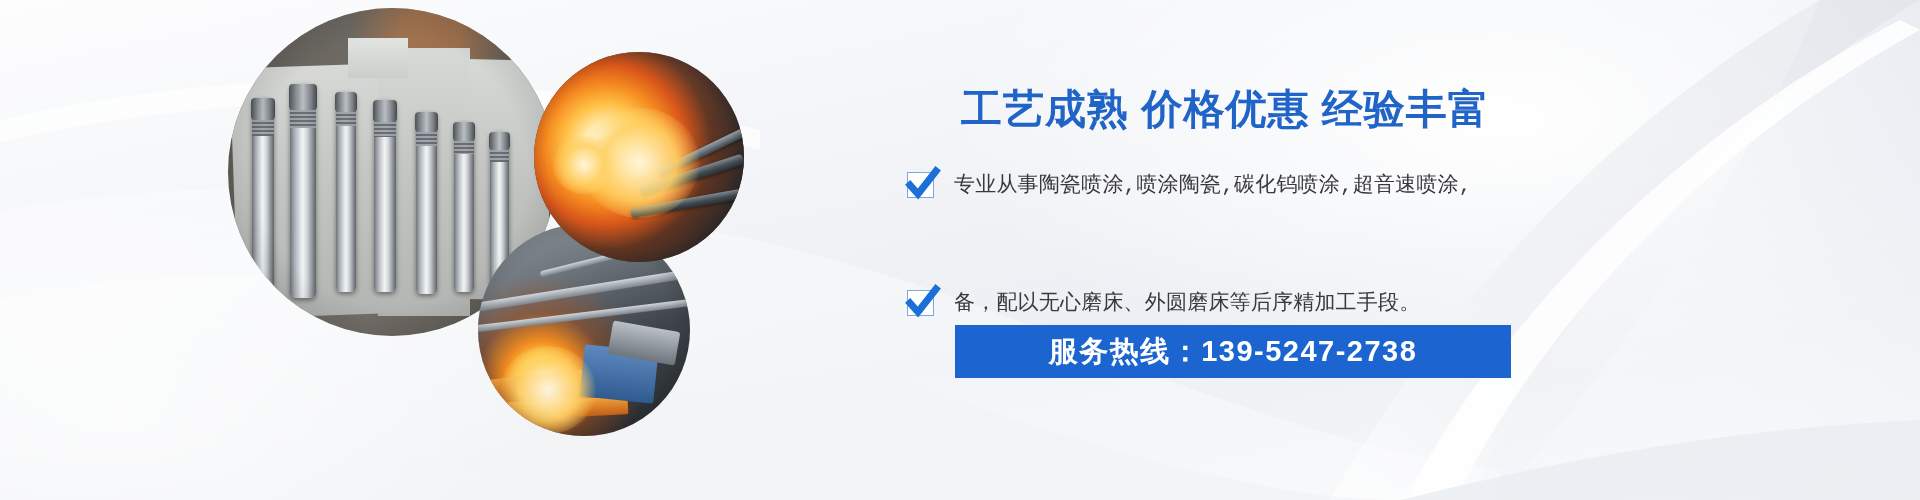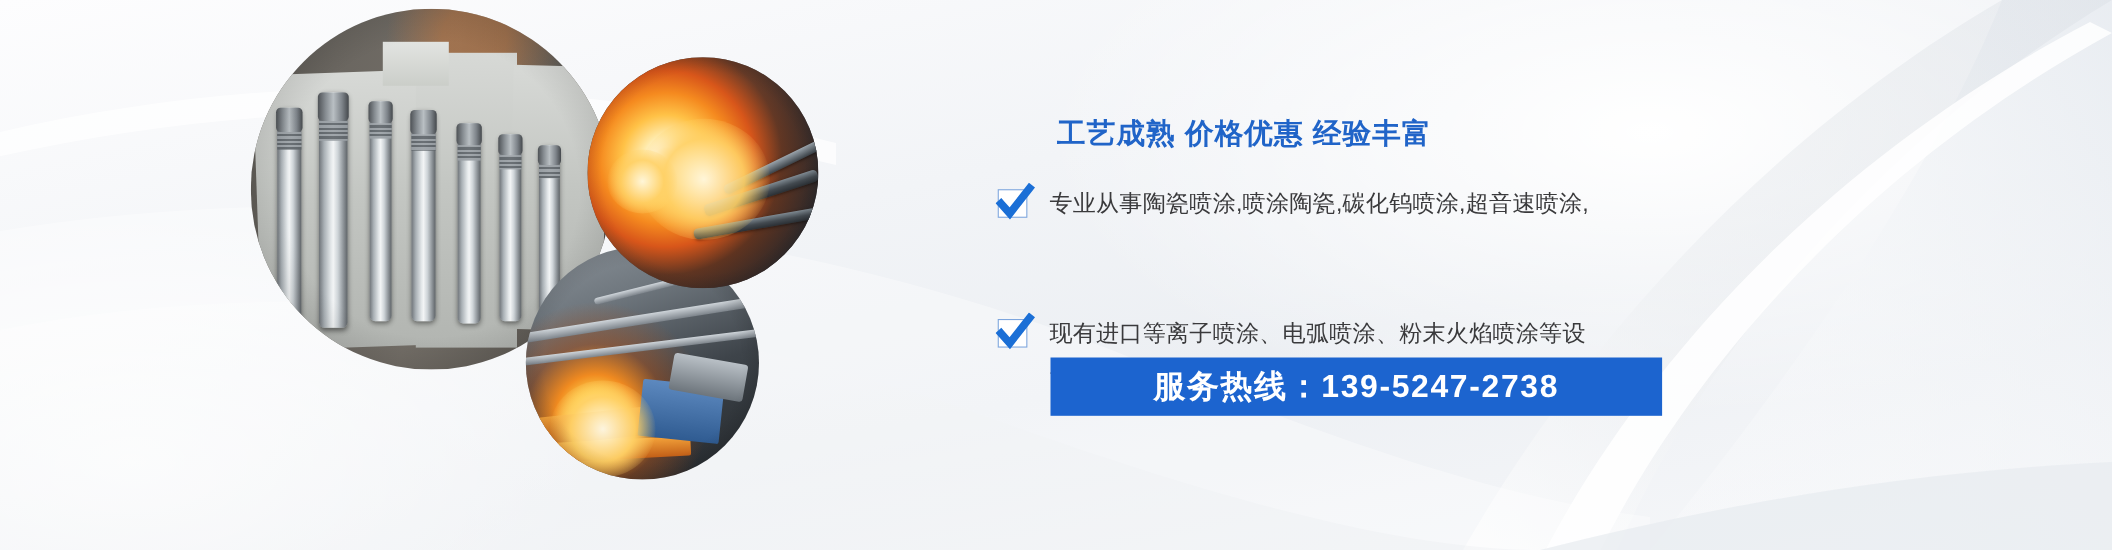--- a/index.html
+++ b/index.html
@@ -74,36 +74,36 @@
       linear-gradient(160deg,#8d949b 0%,#6f777e 26%,#3e444a 58%,#23272b 100%);
   }
   .wbar { position:absolute; background:linear-gradient(180deg,#cfd5da,#7d848b); border-radius:3px; }
   .worange { position:absolute; background:linear-gradient(180deg,#f3a23a,#c25f17); border-radius:2px; }
   .wblue { position:absolute; background:linear-gradient(180deg,#5d89bf,#2f5b91); border-radius:2px; }
 
   
   #content { position:absolute; left:0; top:0; width:1920px; height:500px; z-index:10; }
   #headline {
     position:absolute; left:961px; top:82px;
-    font-size:26px; font-weight:bold; letter-spacing:1px;
-    color:#2064c8; white-space:nowrap;margin-top:22px;
+    font-size:41px; font-weight:bold; letter-spacing:1px;
+    color:#2064c8; white-space:nowrap;
   }
   .bullet { position:absolute; left:907px; }
   #bullet-0 { top:168px; }
   #bullet-1 { top:286px; }
   .check-icon {
     position:absolute; left:0; top:4px; width:27px; height:26px;
     border:1px solid #7ea6dd; background:#ffffff;
   }
   .check-icon svg { position:absolute; left:-3px; top:-7px; }
   .bullet .lines {
     margin-left:47px; font-size:21px; color:#3a3a3c;
     line-height:35px; white-space:nowrap;
   }
-  .bullet .lines div { letter-spacing:.2px; }
+  .bullet .lines div { letter-spacing:.2px;font-family:Liberation Mono, monospace; }
   #hotline {
     position:absolute; left:955px; top:325px; width:556px; height:53px;
     background:#1c64cf; display:flex; align-items:center; justify-content:center;
   }
   #hotline span {
     color:#ffffff; font-size:29px; font-weight:bold; letter-spacing:1.5px;
     white-space:nowrap;
   }
 </style>
 </head>
@@ -226,21 +226,20 @@
       </div>
     </div>
 
     <div class="bullet" id="bullet-1">
       <span class="check-icon">
         <svg width="36" height="36" viewBox="0 0 36 36">
           <path d="M5 19 L13 28 L31 5" fill="none" stroke="#1b6fd6" stroke-width="7" stroke-linecap="square" stroke-linejoin="miter"></path>
         </svg>
       </span>
       <div class="lines">
-        <div>现有进口等离子喷涂、电弧喷涂、粉末火焰喷涂等设</div>
         <div>备，配以无心磨床、外圆磨床等后序精加工手段。</div>
       </div>
     </div>
 
     <div id="hotline">
       <span>服务热线：139-5247-2738</span>
     </div>
 
   </div>
 </div>

